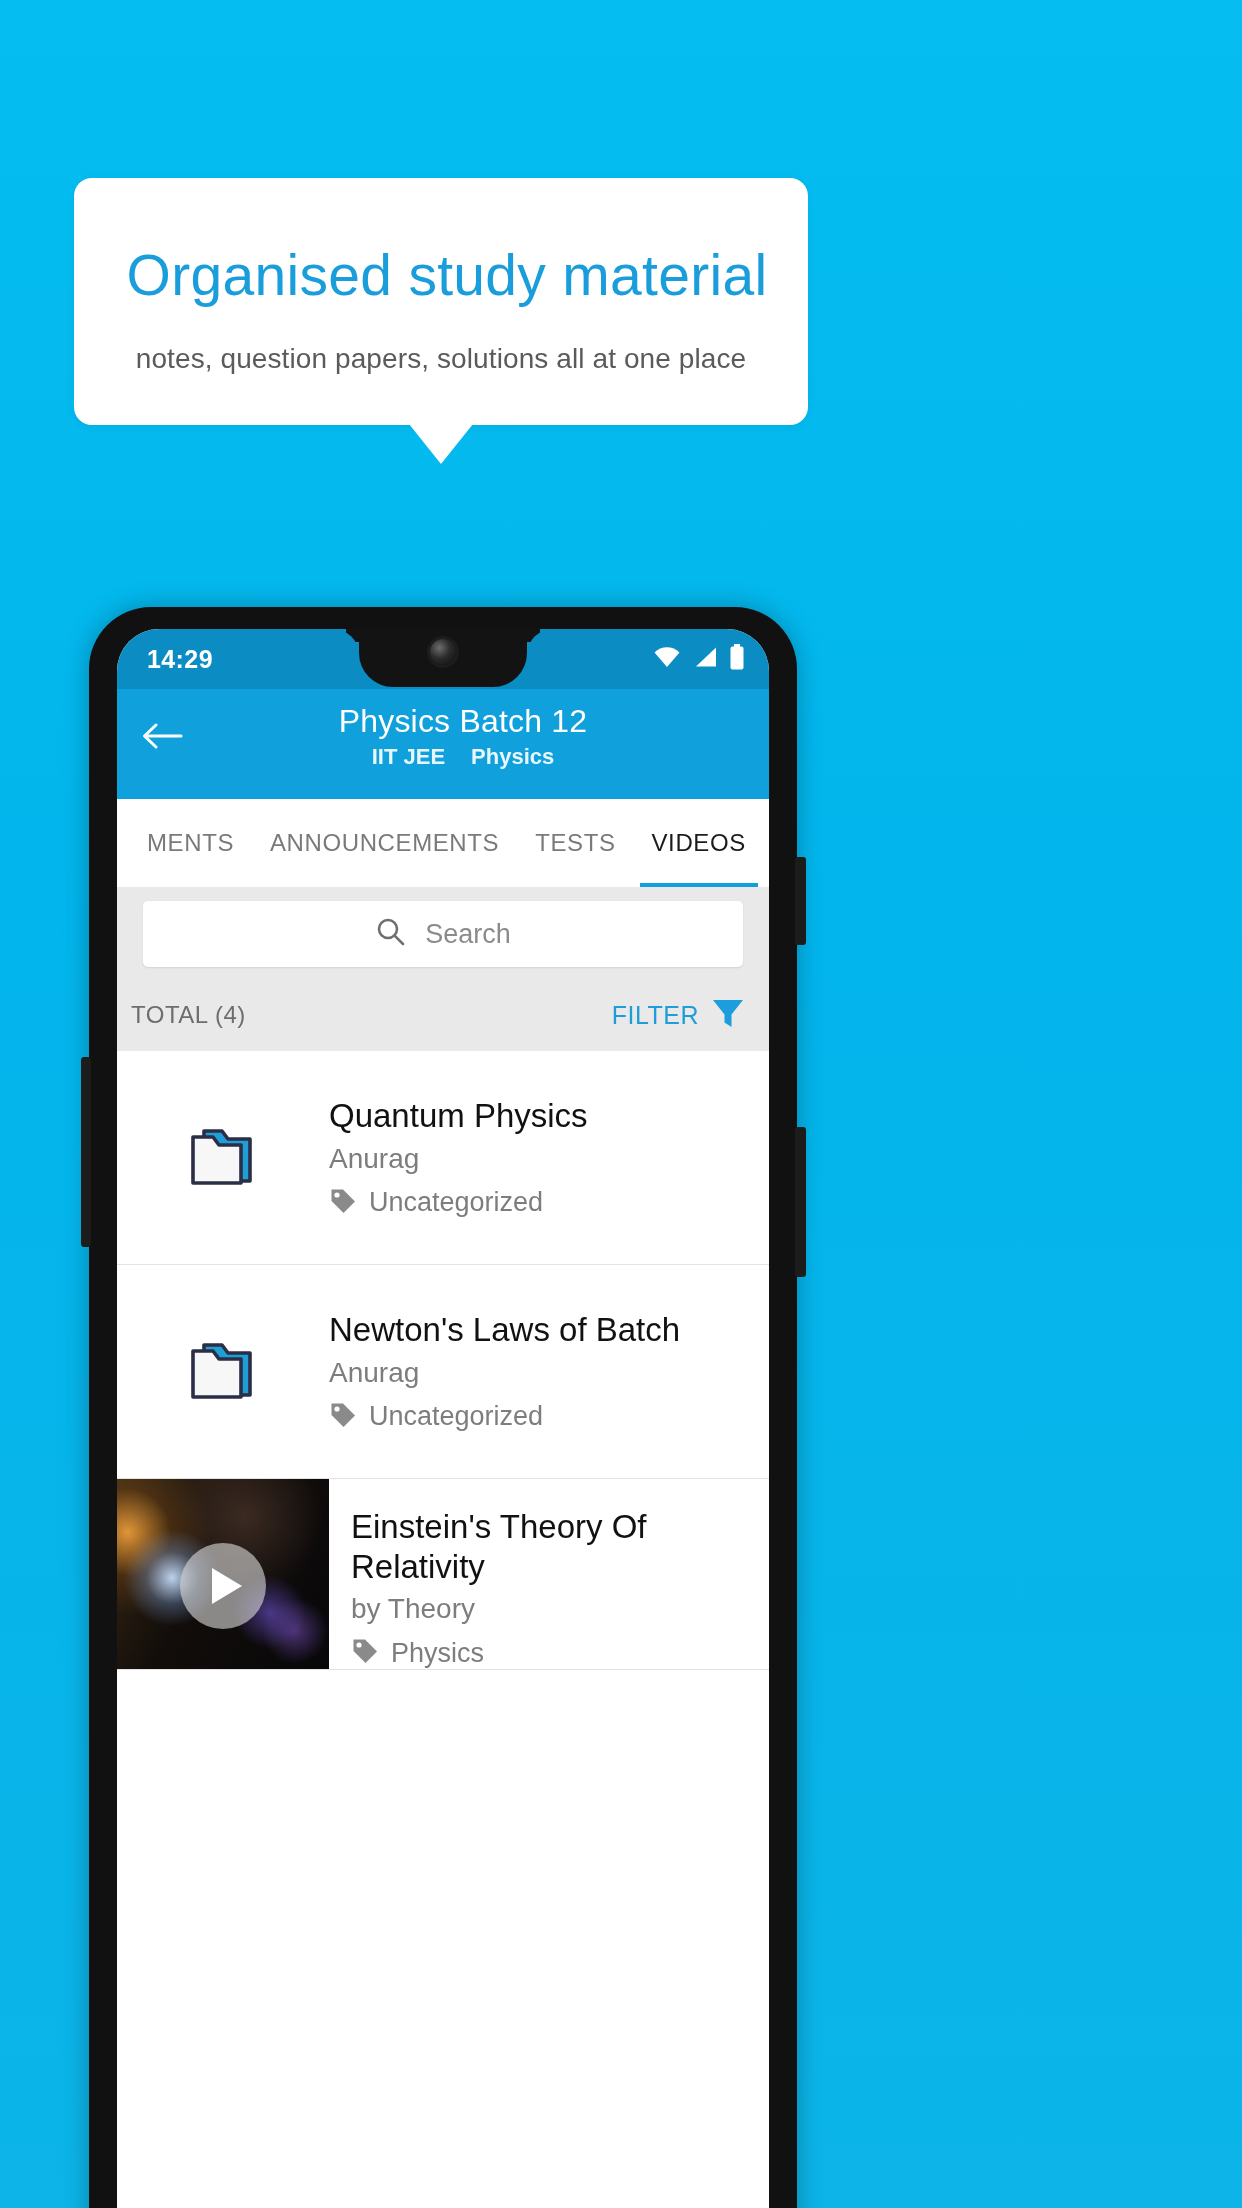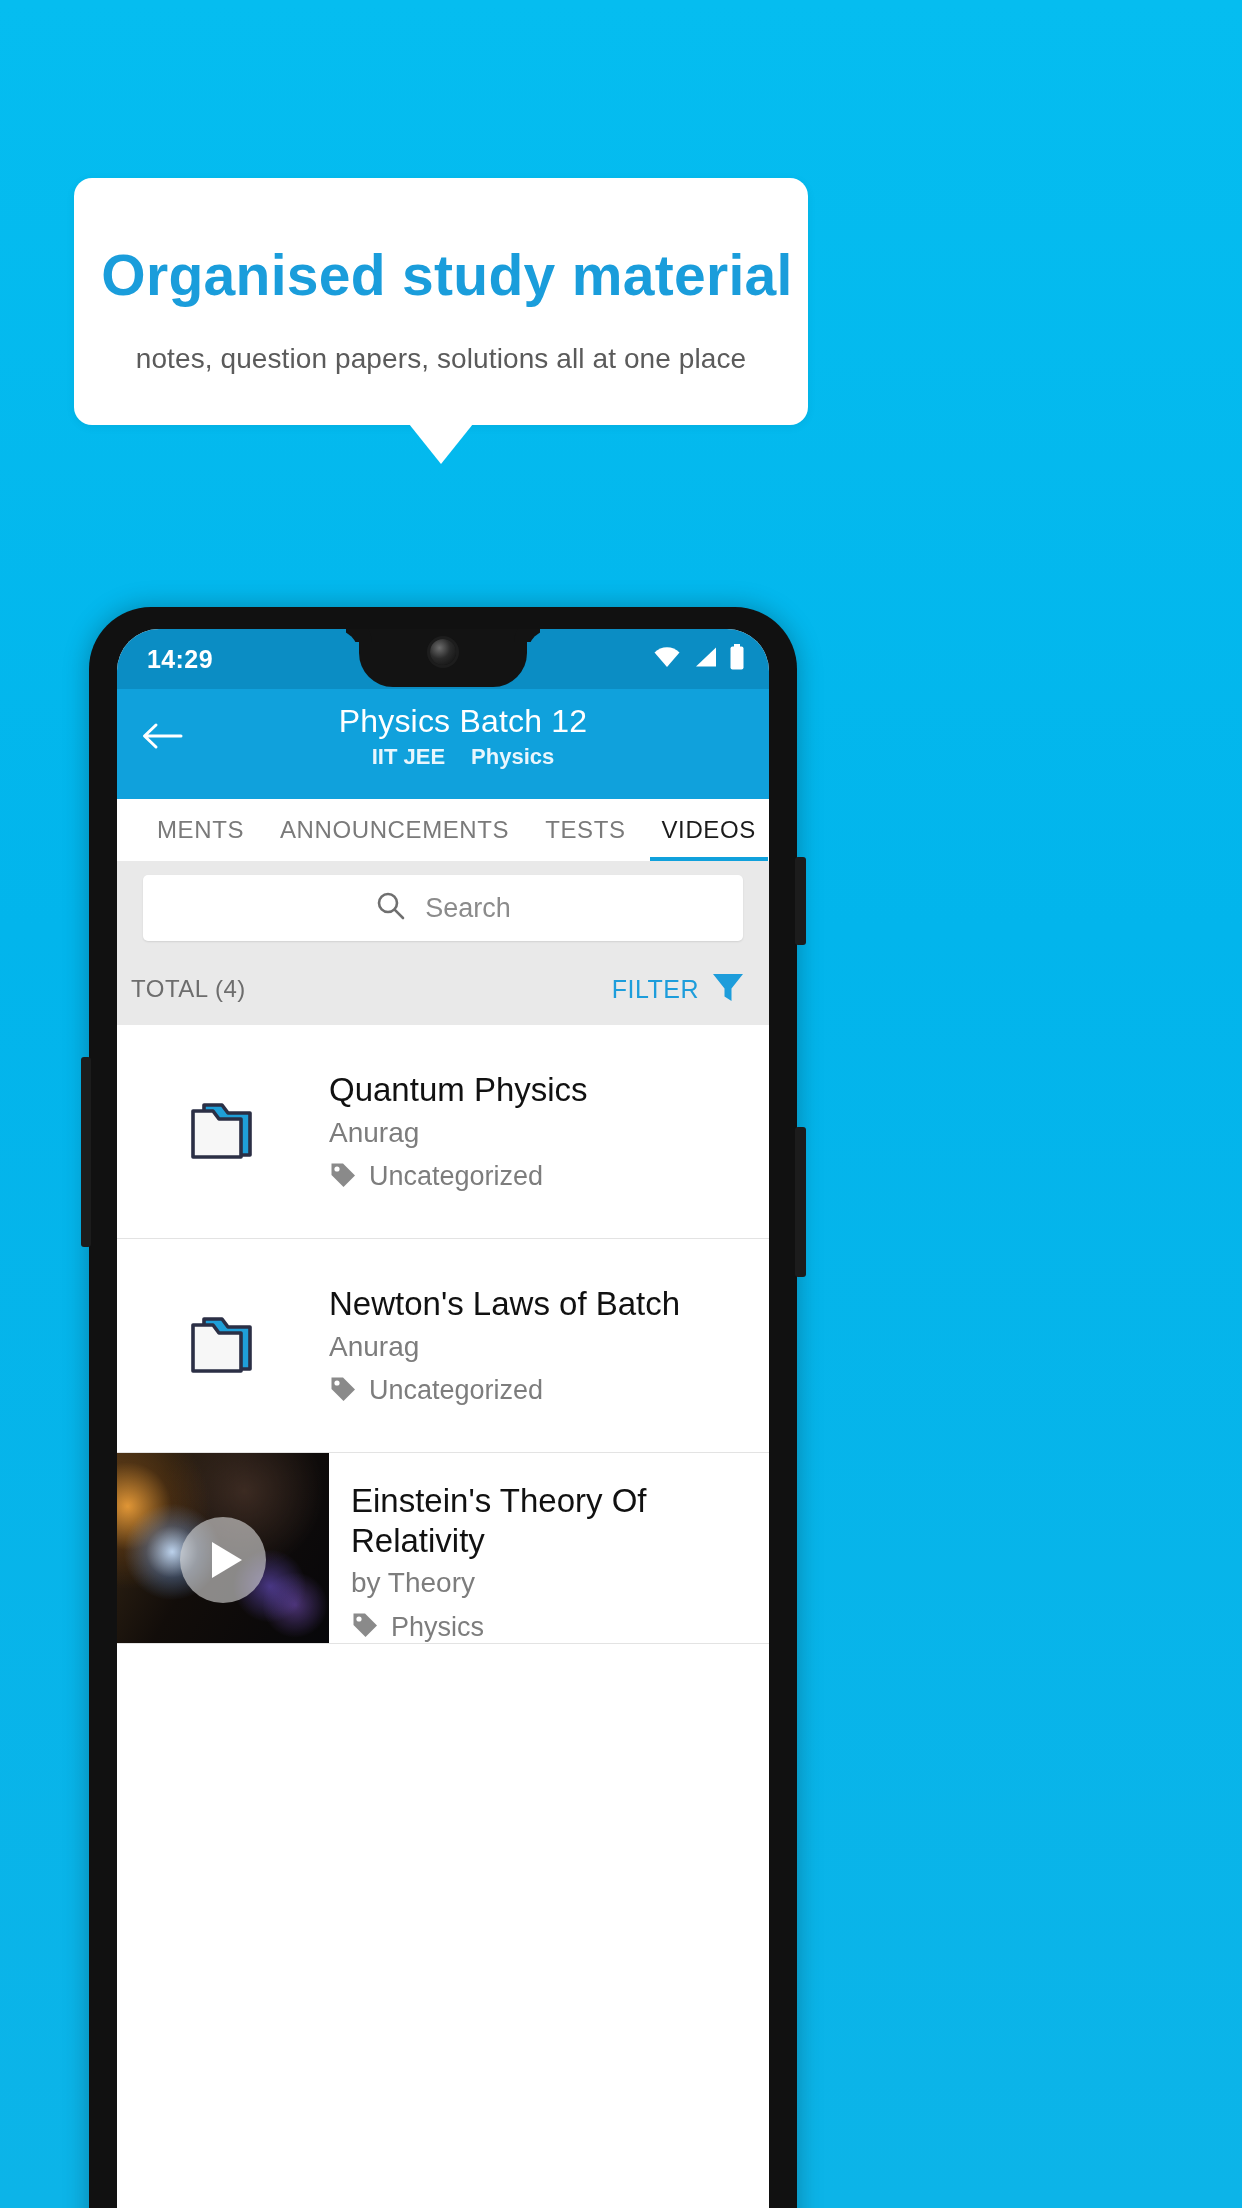--- a/index.html
+++ b/index.html
@@ -33,21 +33,21 @@
     position: absolute;
     left: 409px; top: 424px;
     width: 0; height: 0;
     border-left: 32px solid transparent;
     border-right: 32px solid transparent;
     border-top: 40px solid #ffffff;
   }
   .bubble-title {
     font-size: 57px;
     color: #1a9ddb;
-    font-weight: 700;
+    font-weight: 400;
     letter-spacing: 0.3px;
     line-height: 1.05;
     margin-top: 18px;
     margin-left: 12px;
   }
   .bubble-sub {
     font-size: 28px;
     color: #5b5b5b;
     font-weight: 400;
     margin-top: 38px;
@@ -164,22 +164,22 @@
     color: #e8f6fd; font-size: 22px; font-weight: 700;
     margin-top: 4px;
     display: flex; justify-content: center; gap: 26px;
   }
 
   
   .tabs {
     display: flex;
     align-items: stretch;
     background: #ffffff;
-    height: 62px;
-    padding-left: 22px;
+    height: 88px;
+    padding-left: 12px;
     overflow: hidden;
   }
   .tab {
     display: flex; align-items: center;
     padding: 0 18px;
     font-size: 24px;
     color: #7a7a7a;
     letter-spacing: 0.6px;
     white-space: nowrap;
     position: relative;

